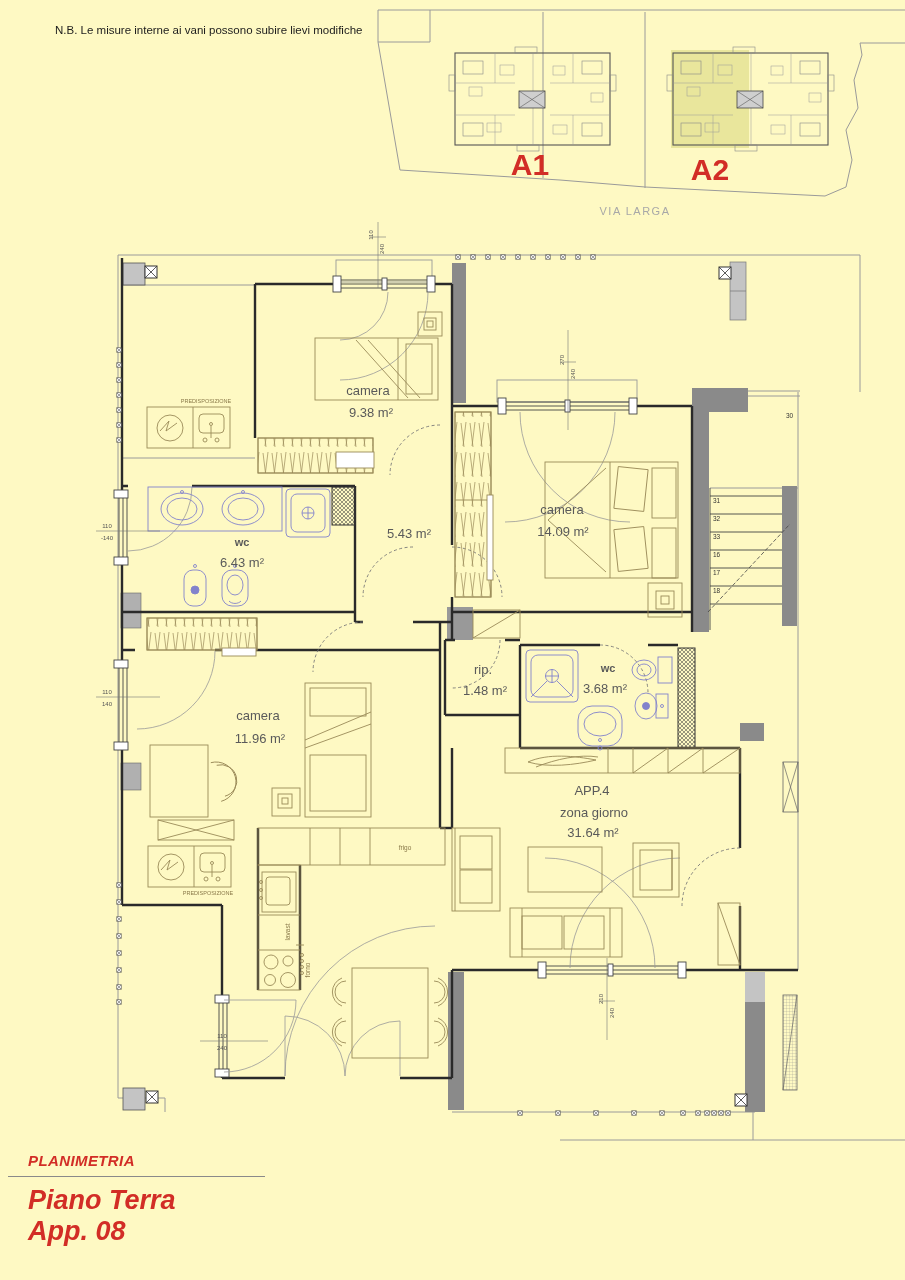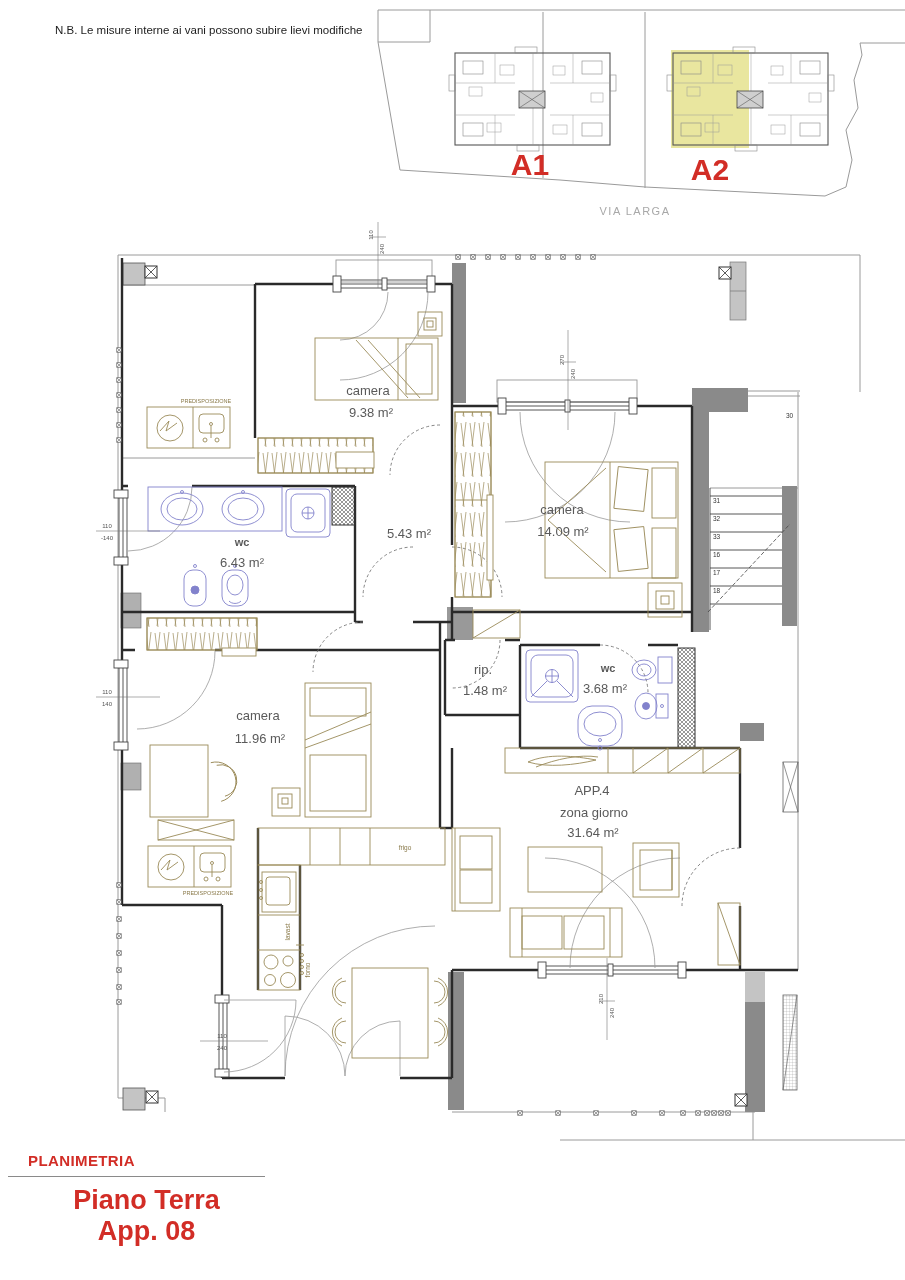--- a/index.html
+++ b/index.html
@@ -1,30 +1,30 @@
 <!DOCTYPE html>
 <html><head>
 <meta charset="utf-8">
 <style>
   html,body{margin:0;padding:0;background:#e8e8e8;}
-  .page{position:relative;width:905px;height:1280px;background:#ffffff;overflow:hidden;
+  .page{position:relative;width:905px;height:1280px;background:#fef9c3;overflow:hidden;
         font-family:"Liberation Sans",sans-serif;}
   .note{position:absolute;left:55px;top:22px;font-size:11.5px;color:#1c1c1c;line-height:1.4;}
   svg text{font-family:"Liberation Sans",sans-serif;}
   .room-name{font-size:13px;fill:#5a5a5a;}
   .room-area{font-size:13px;fill:#5a5a5a;}
   .tiny-label{font-size:6.5px;fill:#8a7a4a;}
   .dim{font-size:6px;fill:#555;}
   .step-num{font-size:6.5px;fill:#333;}
   .bldg-label{font-size:30px;font-weight:bold;fill:#d22d26;}
   .street{font-size:11px;fill:#a8a8a8;letter-spacing:1.5px;}
-  .footer{position:absolute;left:28px;top:1152px;color:#d22d26;}
+  .footer{position:absolute;left:28px;top:1152px;color:#d22d26;font-style:italic;}
   .f-section{font-size:15px;font-weight:bold;letter-spacing:.4px;}
   .f-line{width:257px;height:1px;background:#8a8a8a;margin:7px 0 8px -20px;}
-  .f-floor,.f-apt{font-size:27px;font-weight:bold;line-height:1.15;text-align:center;}
+  .f-floor,.f-apt{font-size:27px;font-weight:bold;line-height:1.15;}
 </style>
 </head>
 <body>
 
 <div class="page">
 
   <div class="note">
     <div>N.B. Le misure interne ai vani  possono subire lievi modifiche</div>
   </div>
 

